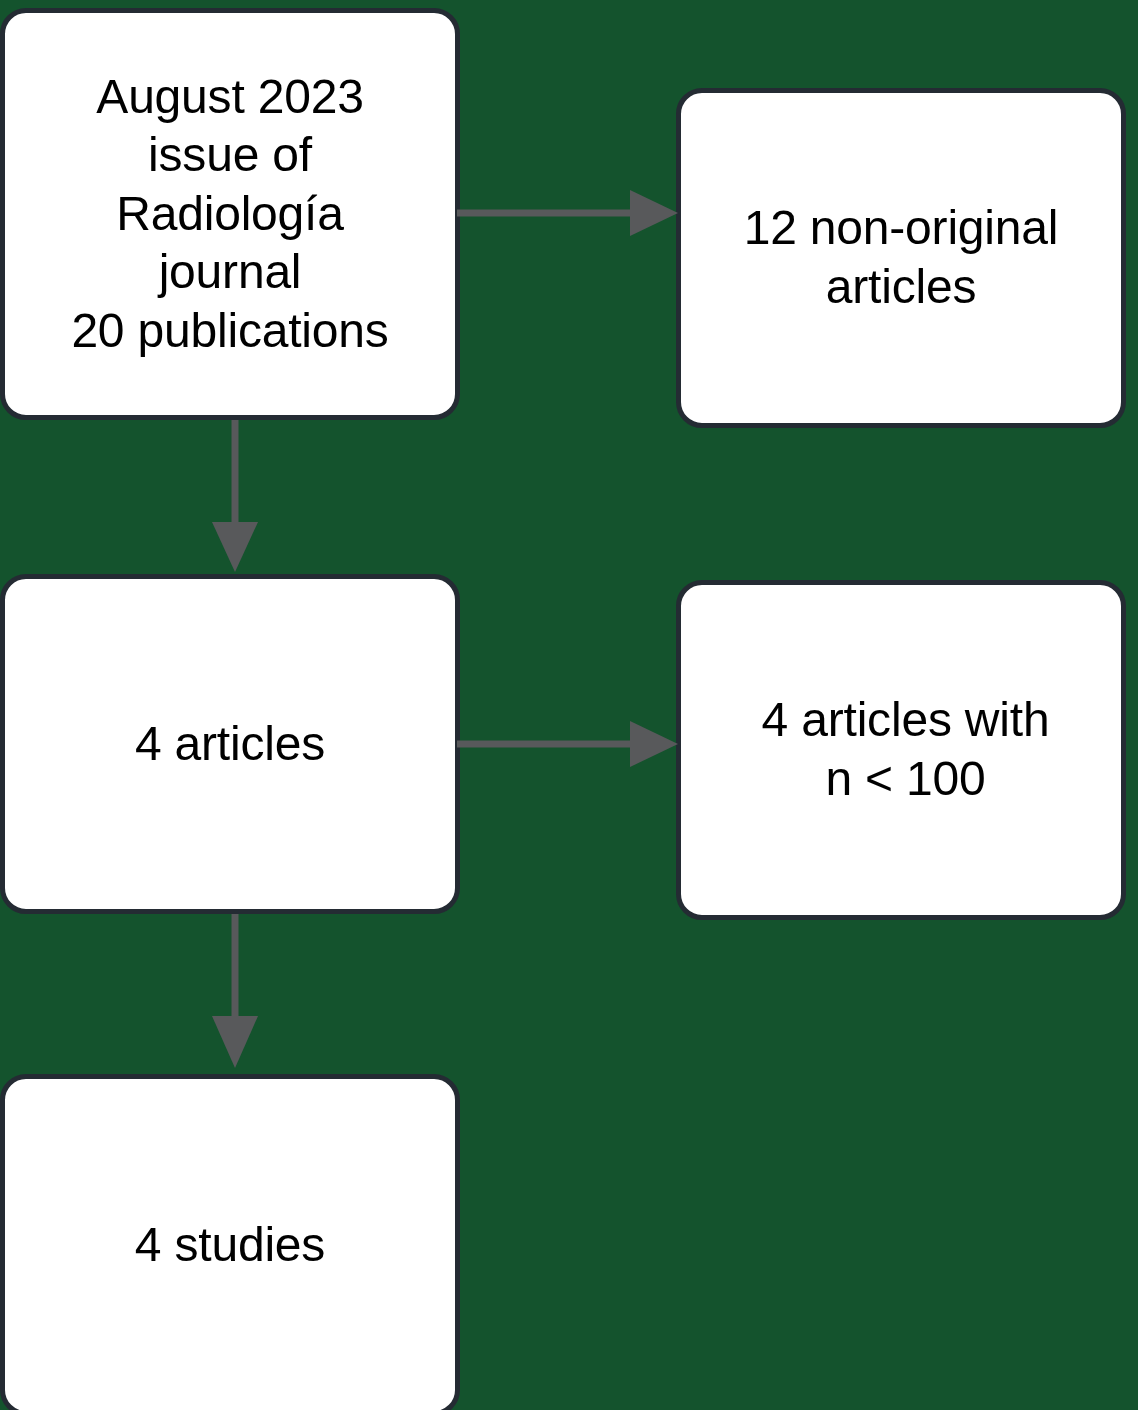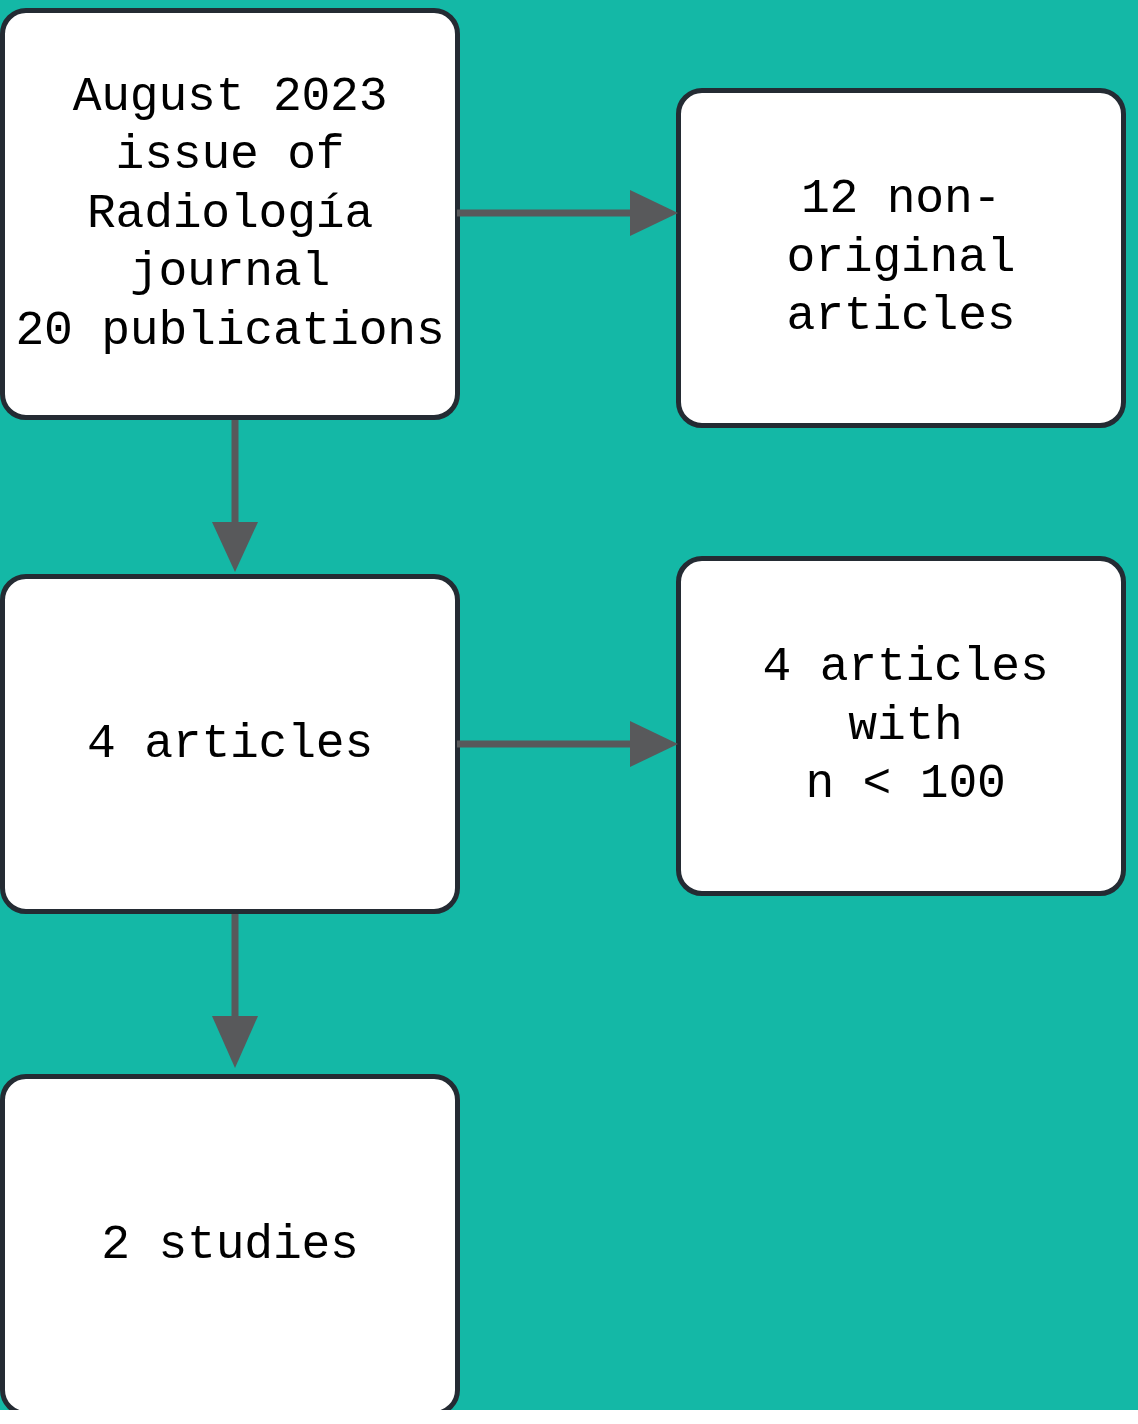--- a/index.html
+++ b/index.html
@@ -4,23 +4,23 @@
 <style>
   html, body {
     margin: 0;
     padding: 0;
     background: #ffffff;
   }
   #canvas {
     position: relative;
     width: 1138px;
     height: 1410px;
-    background: #14b8a6;
+    background: #14532d;
     overflow: hidden;
-    font-family: Liberation Mono, monospace;
+    font-family: Liberation Sans, sans-serif;
   }
   .node {
     position: absolute;
     box-sizing: border-box;
     background: #ffffff;
     border: 5px solid #242b33;
     border-radius: 26px;
     display: flex;
     align-items: center;
     justify-content: center;
@@ -31,21 +31,21 @@
     line-height: 1.22;
     color: #000000;
     letter-spacing: -0.2px;
     white-space: pre-line;
     padding: 0 10px;
   }
   
   #node-source      { left: 0px;   top: 8px;    width: 460px; height: 412px; }
   #node-nonoriginal { left: 676px; top: 44px;   width: 450px; height: 340px; margin-top: 44px; }
   #node-articles    { left: 0px;   top: 574px;  width: 460px; height: 340px; }
-  #node-smalln      { left: 676px; top: 556px;  width: 450px; height: 340px; padding-left: 9px; }
+  #node-smalln      { left: 676px; top: 580px;  width: 450px; height: 340px; padding-left: 9px; }
   #node-studies     { left: 0px;   top: 1074px; width: 460px; height: 342px; }
 
   
   #connectors {
     position: absolute;
     left: 0; top: 0;
     width: 1138px; height: 1424px;
     pointer-events: none;
   }
   .edge-line {
@@ -78,21 +78,21 @@
   <div class="node" id="node-articles">
     <span class="node-label">4 articles</span>
   </div>
 
   <div class="node" id="node-smalln">
     <span class="node-label">4 articles with
 n &lt; 100</span>
   </div>
 
   <div class="node" id="node-studies">
-    <span class="node-label">2 studies</span>
+    <span class="node-label">4 studies</span>
   </div>
 
   <svg id="connectors" viewBox="0 0 1138 1424">
 
     <g>
       <line class="edge-line" x1="457" y1="213" x2="640" y2="213"></line>
       <polygon class="edge-head" points="630,190 678,213 630,236"></polygon>
     </g>
 
     <g>

